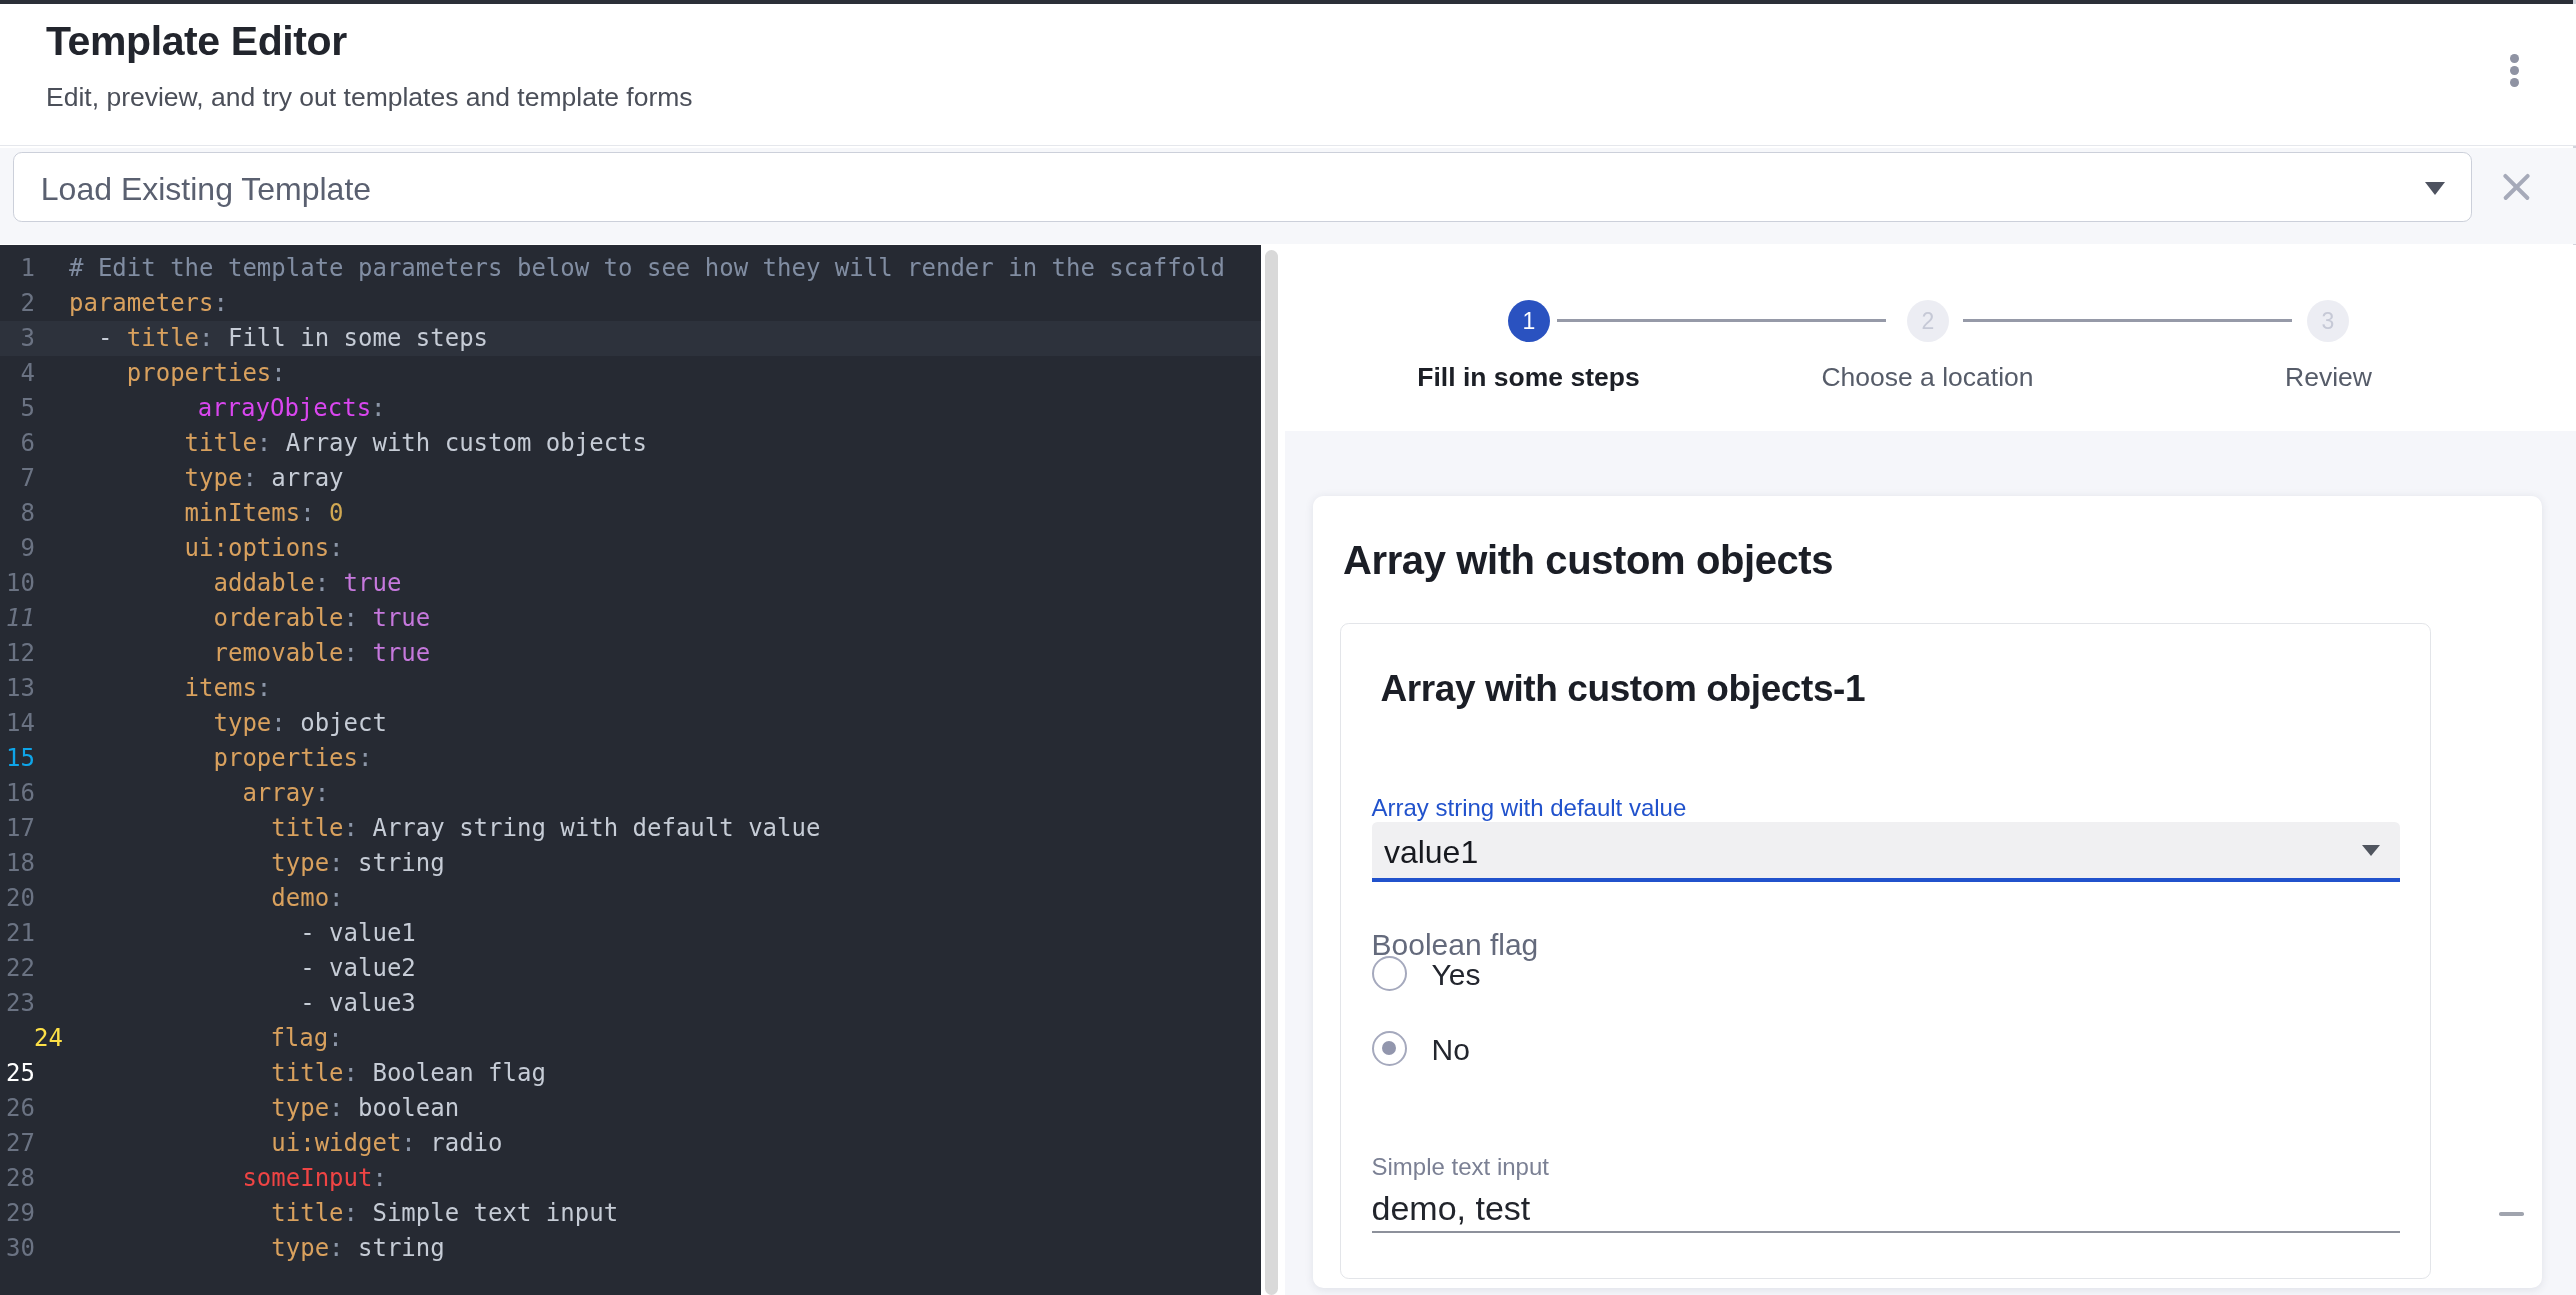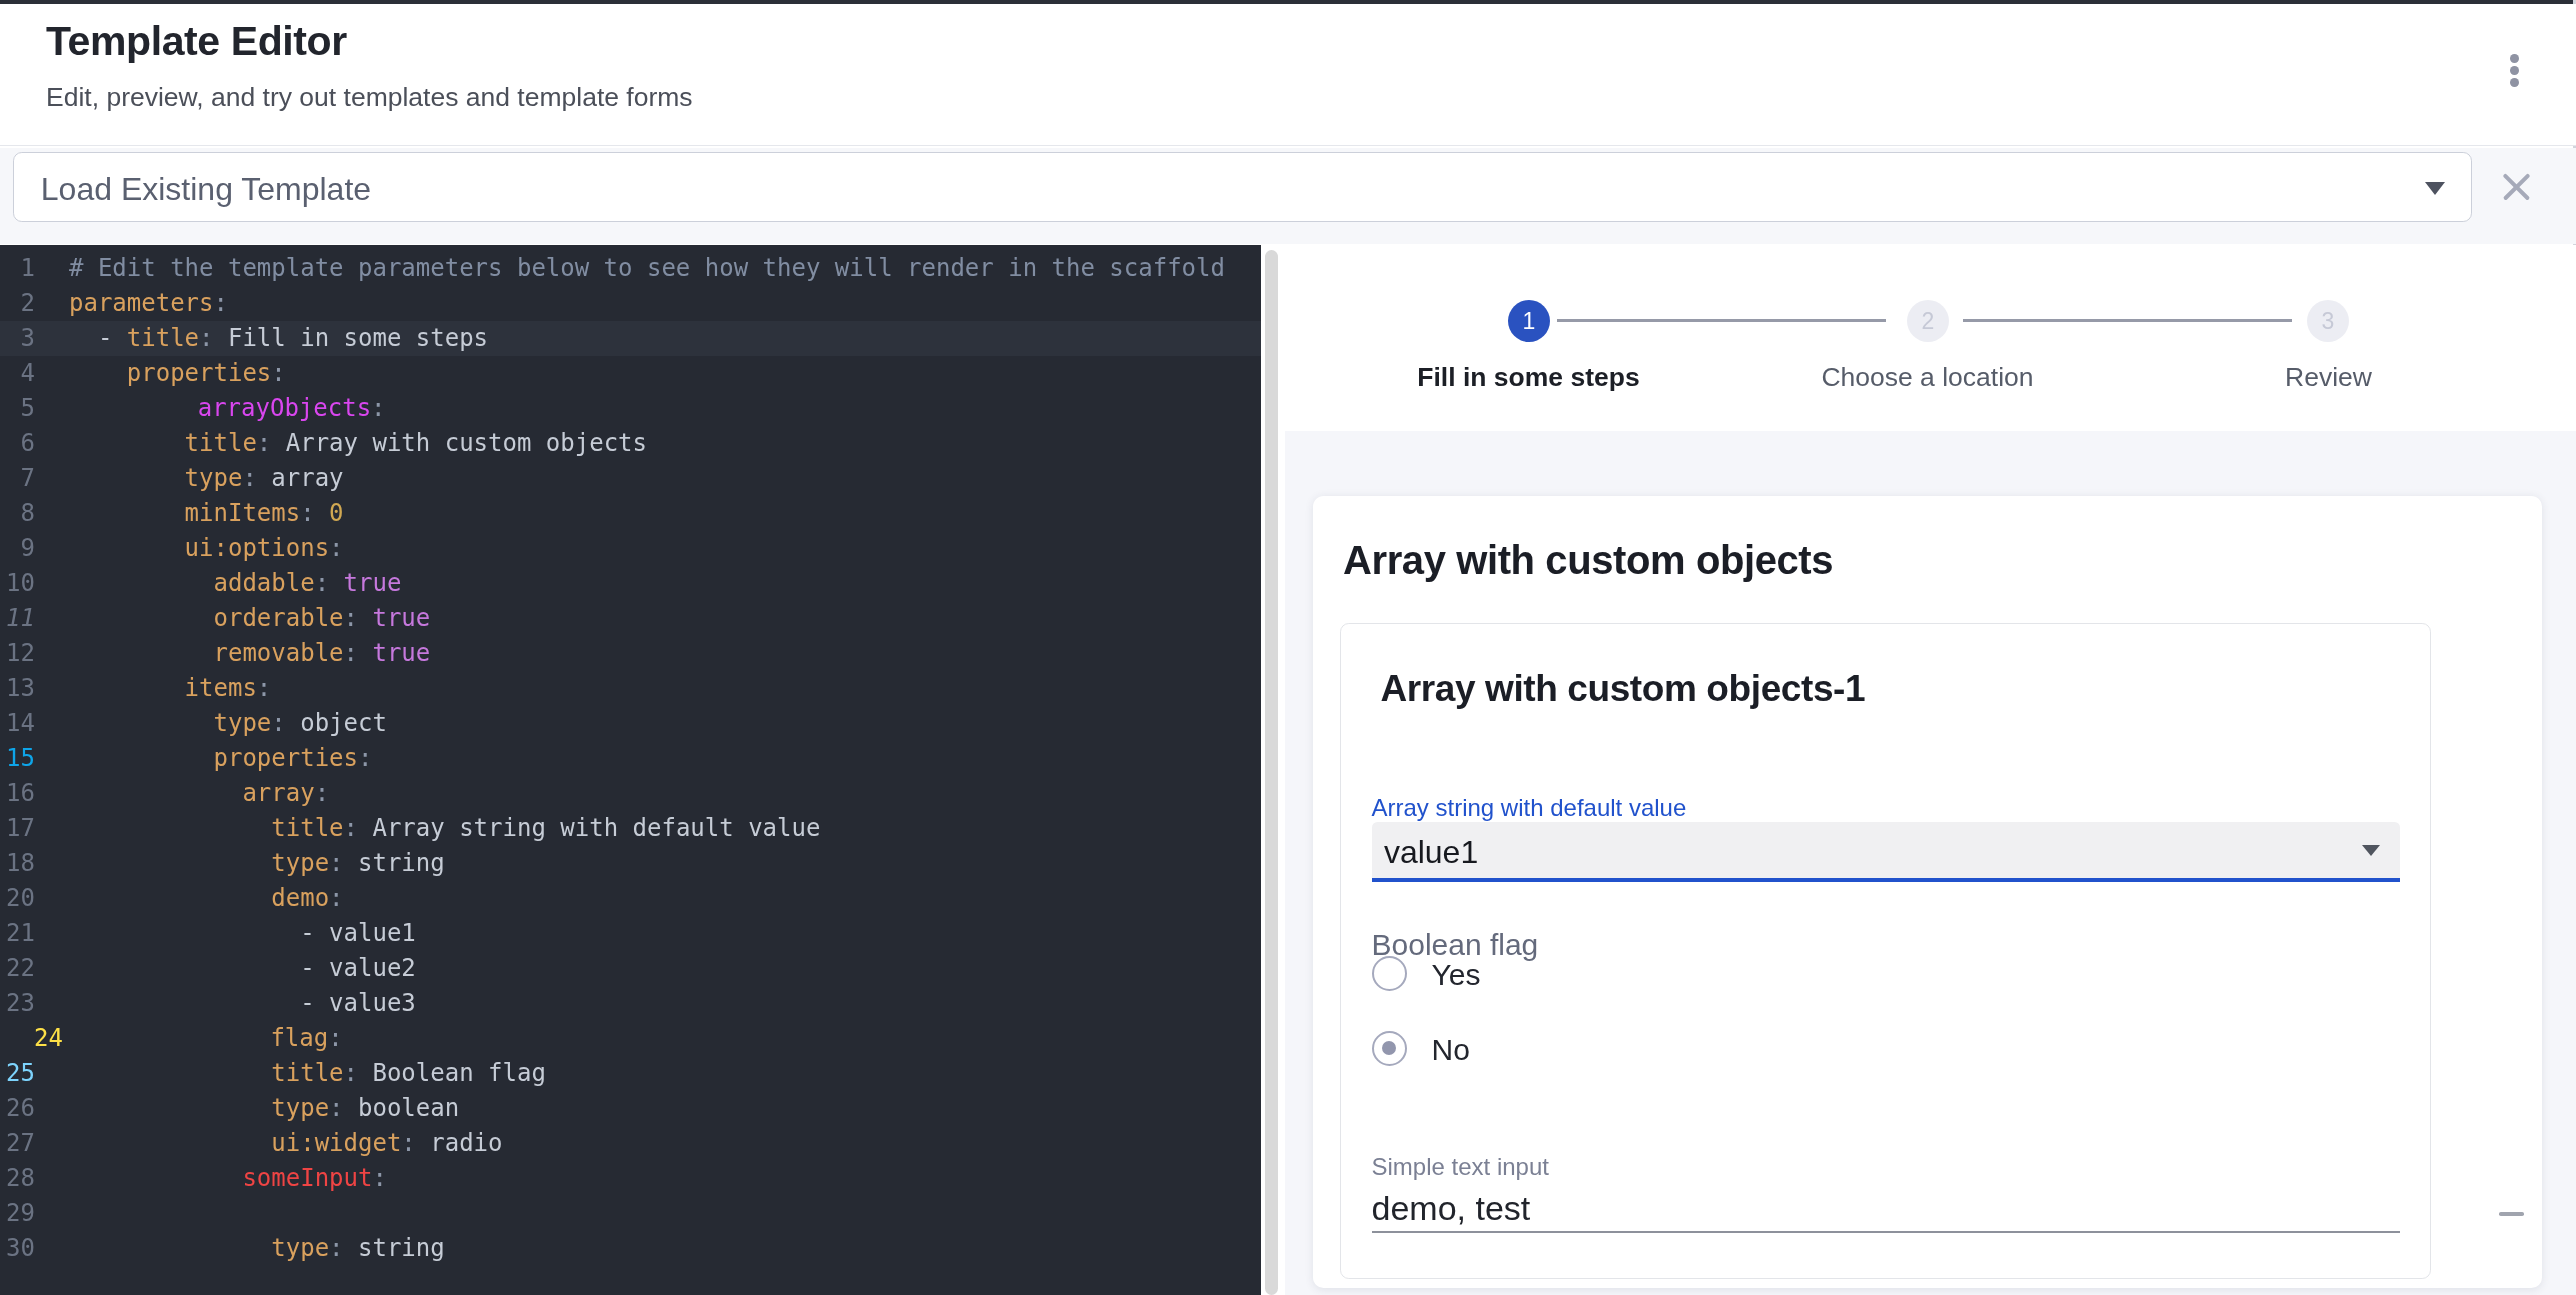--- a/index.html
+++ b/index.html
@@ -125,25 +125,25 @@
       <div class="cline"><span class="gut" style="color: rgb(107, 115, 131);">14</span><span class="code"><span class="tk-v" style="color: rgb(198, 204, 214);">          </span><span class="tk-k" style="color: rgb(217, 161, 94);">type</span><span class="tk-p" style="color: rgb(141, 151, 169);">:</span><span class="tk-v" style="color: rgb(198, 204, 214);"> object</span></span></div>
       <div class="cline"><span class="gut" style="color: #0ea5e9;">15</span><span class="code"><span class="tk-v" style="color: rgb(198, 204, 214);">          </span><span class="tk-k" style="color: rgb(217, 161, 94);">properties</span><span class="tk-p" style="color: rgb(141, 151, 169);">:</span></span></div>
       <div class="cline"><span class="gut" style="color: rgb(107, 115, 131);">16</span><span class="code"><span class="tk-v" style="color: rgb(198, 204, 214);">            </span><span class="tk-k" style="color: rgb(217, 161, 94);">array</span><span class="tk-p" style="color: rgb(141, 151, 169);">:</span></span></div>
       <div class="cline"><span class="gut" style="color: rgb(107, 115, 131);">17</span><span class="code"><span class="tk-v" style="color: rgb(198, 204, 214);">              </span><span class="tk-k" style="color: rgb(217, 161, 94);">title</span><span class="tk-p" style="color: rgb(141, 151, 169);">:</span><span class="tk-v" style="color: rgb(198, 204, 214);"> Array string with default value</span></span></div>
       <div class="cline"><span class="gut" style="color: rgb(107, 115, 131);">18</span><span class="code"><span class="tk-v" style="color: rgb(198, 204, 214);">              </span><span class="tk-k" style="color: rgb(217, 161, 94);">type</span><span class="tk-p" style="color: rgb(141, 151, 169);">:</span><span class="tk-v" style="color: rgb(198, 204, 214);"> string</span></span></div>
       <div class="cline"><span class="gut" style="color: rgb(107, 115, 131);">20</span><span class="code"><span class="tk-v" style="color: rgb(198, 204, 214);">              </span><span class="tk-k" style="color: rgb(217, 161, 94);">demo</span><span class="tk-p" style="color: rgb(141, 151, 169);">:</span></span></div>
       <div class="cline"><span class="gut" style="color: rgb(107, 115, 131);">21</span><span class="code"><span class="tk-v" style="color: rgb(198, 204, 214);">                - value1</span></span></div>
       <div class="cline"><span class="gut" style="color: rgb(107, 115, 131);">22</span><span class="code"><span class="tk-v" style="color: rgb(198, 204, 214);">                - value2</span></span></div>
       <div class="cline"><span class="gut" style="color: rgb(107, 115, 131);">23</span><span class="code"><span class="tk-v" style="color: rgb(198, 204, 214);">                - value3</span></span></div>
       <div class="cline"><span class="gut" style="color: #fde047; margin-left: 28px;">24</span><span class="code"><span class="tk-v" style="color: rgb(198, 204, 214);">            </span><span class="tk-k" style="color: rgb(217, 161, 94);">flag</span><span class="tk-p" style="color: rgb(141, 151, 169);">:</span></span></div>
-      <div class="cline"><span class="gut" style="color: #7dd3fc;">25</span><span class="code"><span class="tk-v" style="color: rgb(198, 204, 214);">              </span><span class="tk-k" style="color: rgb(217, 161, 94);">title</span><span class="tk-p" style="color: rgb(141, 151, 169);">:</span><span class="tk-v" style="color: rgb(198, 204, 214);"> Boolean flag</span></span></div>
+      <div class="cline"><span class="gut" style="color: #ffffff;">25</span><span class="code"><span class="tk-v" style="color: rgb(198, 204, 214);">              </span><span class="tk-k" style="color: rgb(217, 161, 94);">title</span><span class="tk-p" style="color: rgb(141, 151, 169);">:</span><span class="tk-v" style="color: rgb(198, 204, 214);"> Boolean flag</span></span></div>
       <div class="cline"><span class="gut" style="color: rgb(107, 115, 131);">26</span><span class="code"><span class="tk-v" style="color: rgb(198, 204, 214);">              </span><span class="tk-k" style="color: rgb(217, 161, 94);">type</span><span class="tk-p" style="color: rgb(141, 151, 169);">:</span><span class="tk-v" style="color: rgb(198, 204, 214);"> boolean</span></span></div>
       <div class="cline"><span class="gut" style="color: rgb(107, 115, 131);">27</span><span class="code"><span class="tk-v" style="color: rgb(198, 204, 214);">              </span><span class="tk-k" style="color: rgb(217, 161, 94);">ui:widget</span><span class="tk-p" style="color: rgb(141, 151, 169);">:</span><span class="tk-v" style="color: rgb(198, 204, 214);"> radio</span></span></div>
       <div class="cline"><span class="gut" style="color: rgb(107, 115, 131);">28</span><span class="code"><span class="tk-v" style="color: rgb(198, 204, 214);">            </span><span class="tk-k" style="color: #ef4444;">someInput</span><span class="tk-p" style="color: rgb(141, 151, 169);">:</span></span></div>
-      <div class="cline"><span class="gut" style="color: rgb(107, 115, 131);">29</span></div>
+      <div class="cline"><span class="gut" style="color: rgb(107, 115, 131);">29</span><span class="code"><span class="tk-v" style="color: rgb(198, 204, 214);">              </span><span class="tk-k" style="color: rgb(217, 161, 94);">title</span><span class="tk-p" style="color: rgb(141, 151, 169);">:</span><span class="tk-v" style="color: rgb(198, 204, 214);"> Simple text input</span></span></div>
       <div class="cline"><span class="gut" style="color: rgb(107, 115, 131);">30</span><span class="code"><span class="tk-v" style="color: rgb(198, 204, 214);">              </span><span class="tk-k" style="color: rgb(217, 161, 94);">type</span><span class="tk-p" style="color: rgb(141, 151, 169);">:</span><span class="tk-v" style="color: rgb(198, 204, 214);"> string</span></span></div>
     </div>
 
   <div class="scrollstrip">
     <div class="scrollthumb"></div>
   </div>
 
   <div class="rpanel">
     <div class="stepband" id="stepband">
         <div class="connector" style="left: 272px; width: 329px;"></div>

